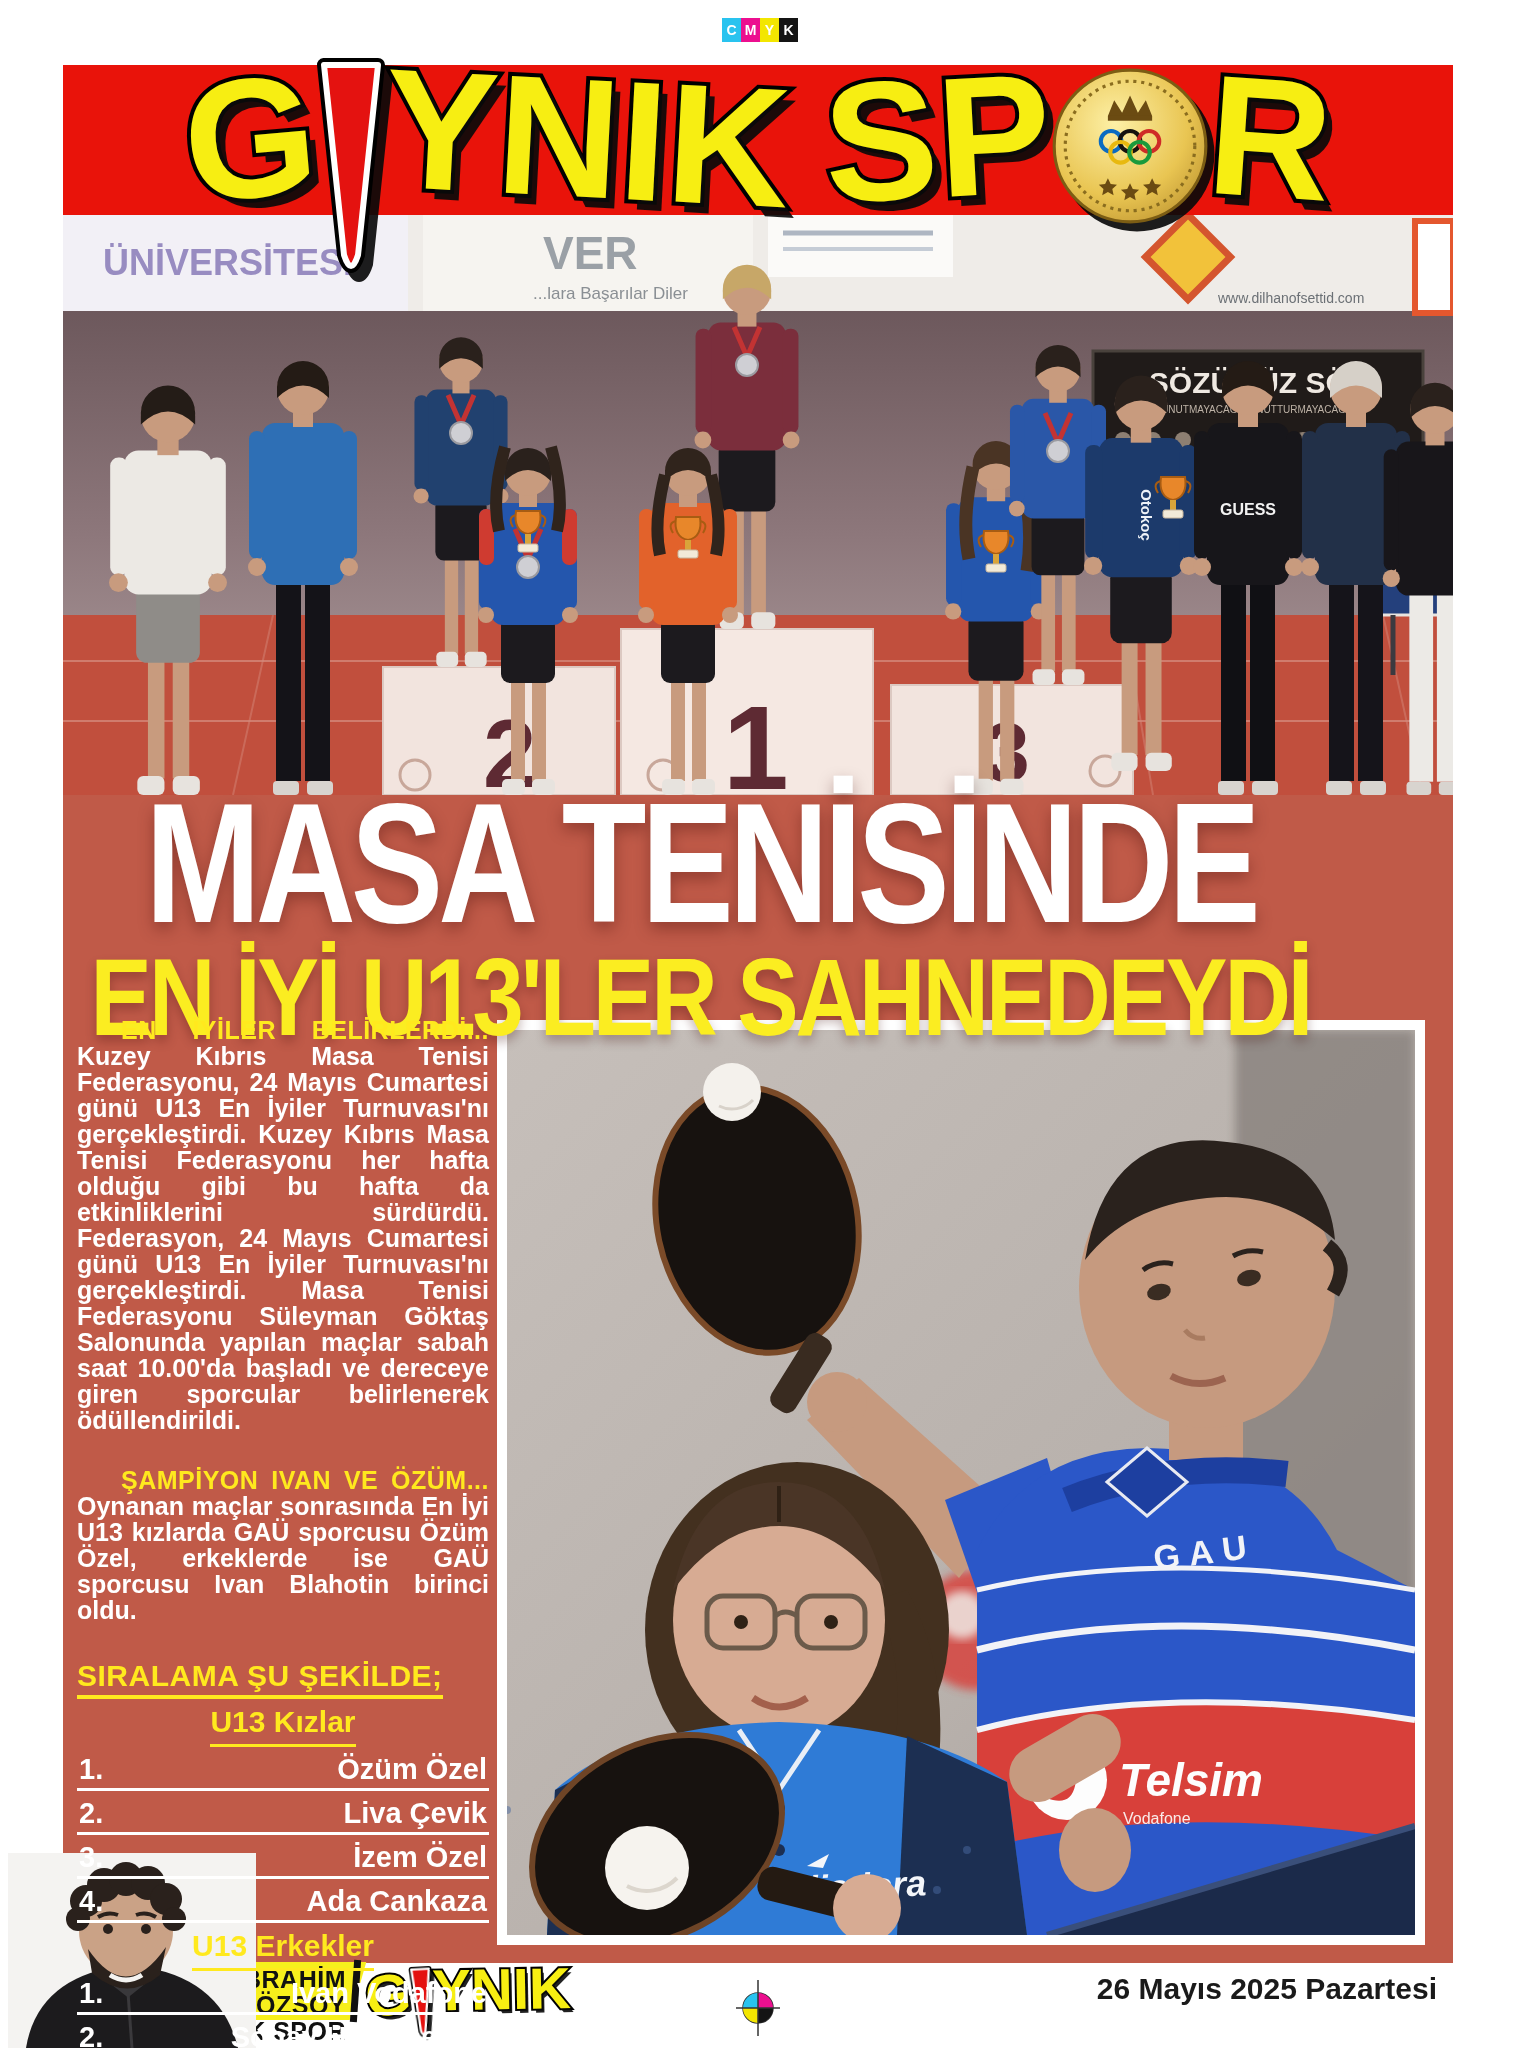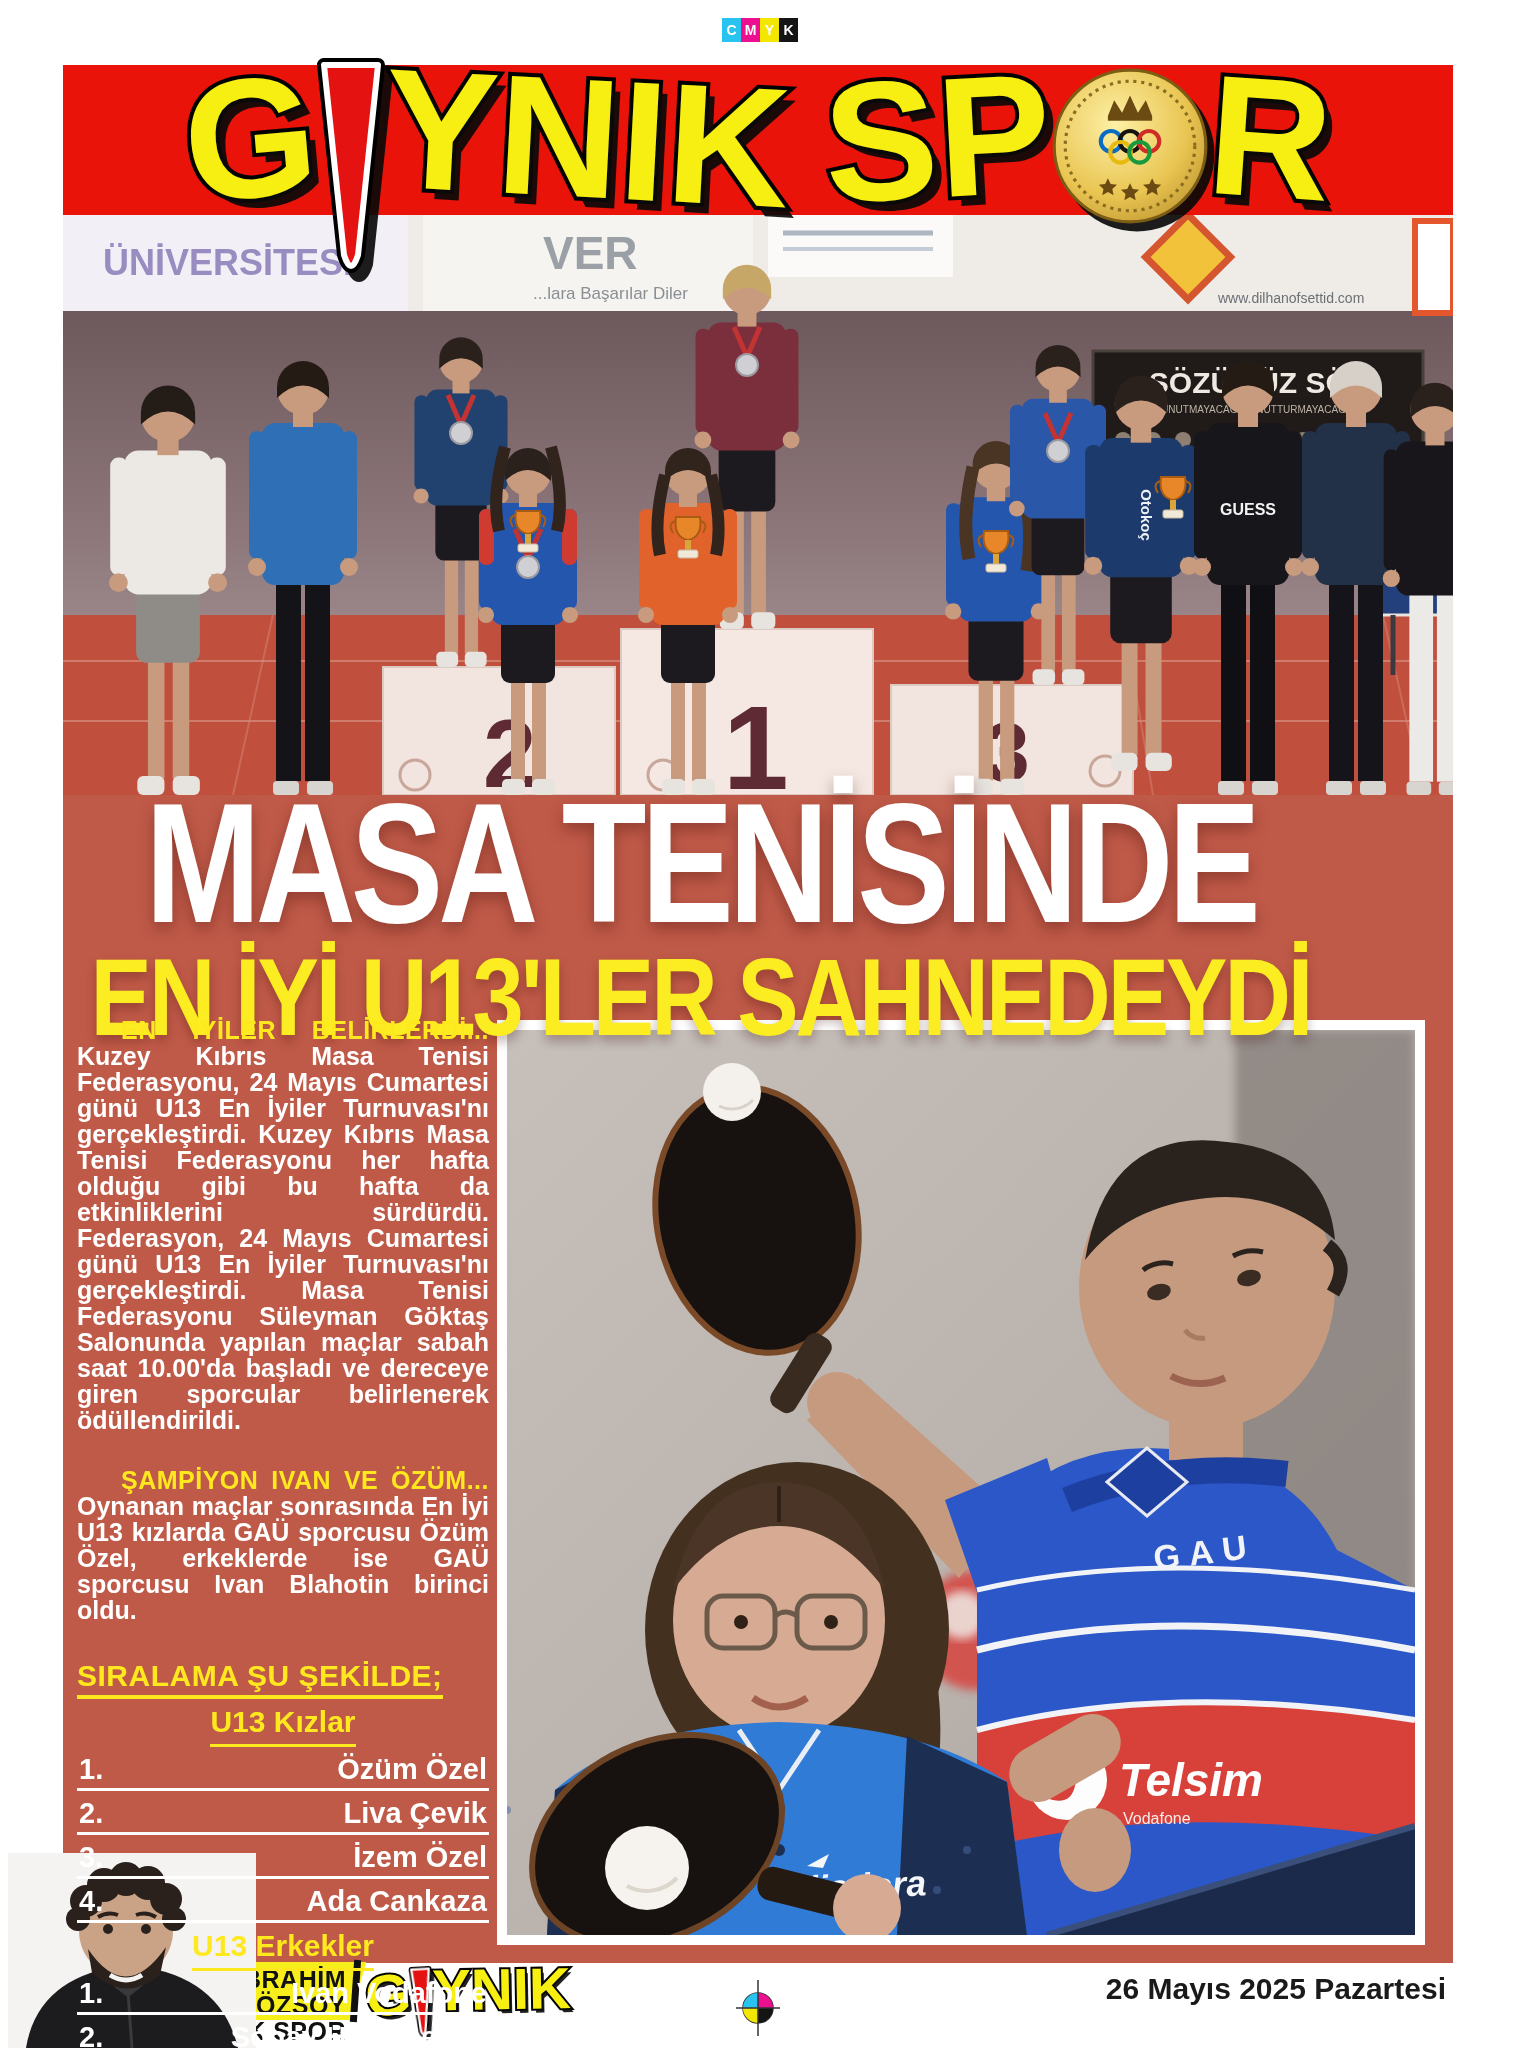--- a/index.html
+++ b/index.html
@@ -69,21 +69,21 @@
   .byline-bar{position:absolute;left:352px;top:1960px;width:7px;height:62px;background:#111;
               transform:rotate(4deg);z-index:3;}
   .glogo{position:absolute;left:366px;top:1962px;display:flex;align-items:flex-start;
          transform:rotate(-3deg);z-index:3;}
   .gl{font-size:58px;line-height:1;font-weight:bold;color:#f7ee12;
       -webkit-text-stroke:4px #000;paint-order:stroke fill;display:inline-block;
       text-shadow:3px 4px 0 rgba(10,10,10,.9);}
   .gexcl{width:26px;height:84px;margin:2px -2px 0 -2px;filter:drop-shadow(3px 3px 0 rgba(10,10,10,.9));}
 
   .ibro{position:absolute;left:8px;top:1853px;width:248px;height:195px;z-index:4;}
-  .pagedate{position:absolute;right:70px;top:1972px;font-size:30px;font-weight:bold;color:#1a1a1a;z-index:2;}
+  .pagedate{position:absolute;right:79px;top:1972px;font-size:30px;font-weight:bold;color:#1a1a1a;z-index:2;}
   .regmark{position:absolute;left:734px;top:1978px;width:48px;height:60px;}
 
   .r-ind1{margin-left:16px;}
 </style>
 </head>
 <body>
 
 <div class="cmyk">
   <span class="c">C</span>
   <span class="m">M</span>

